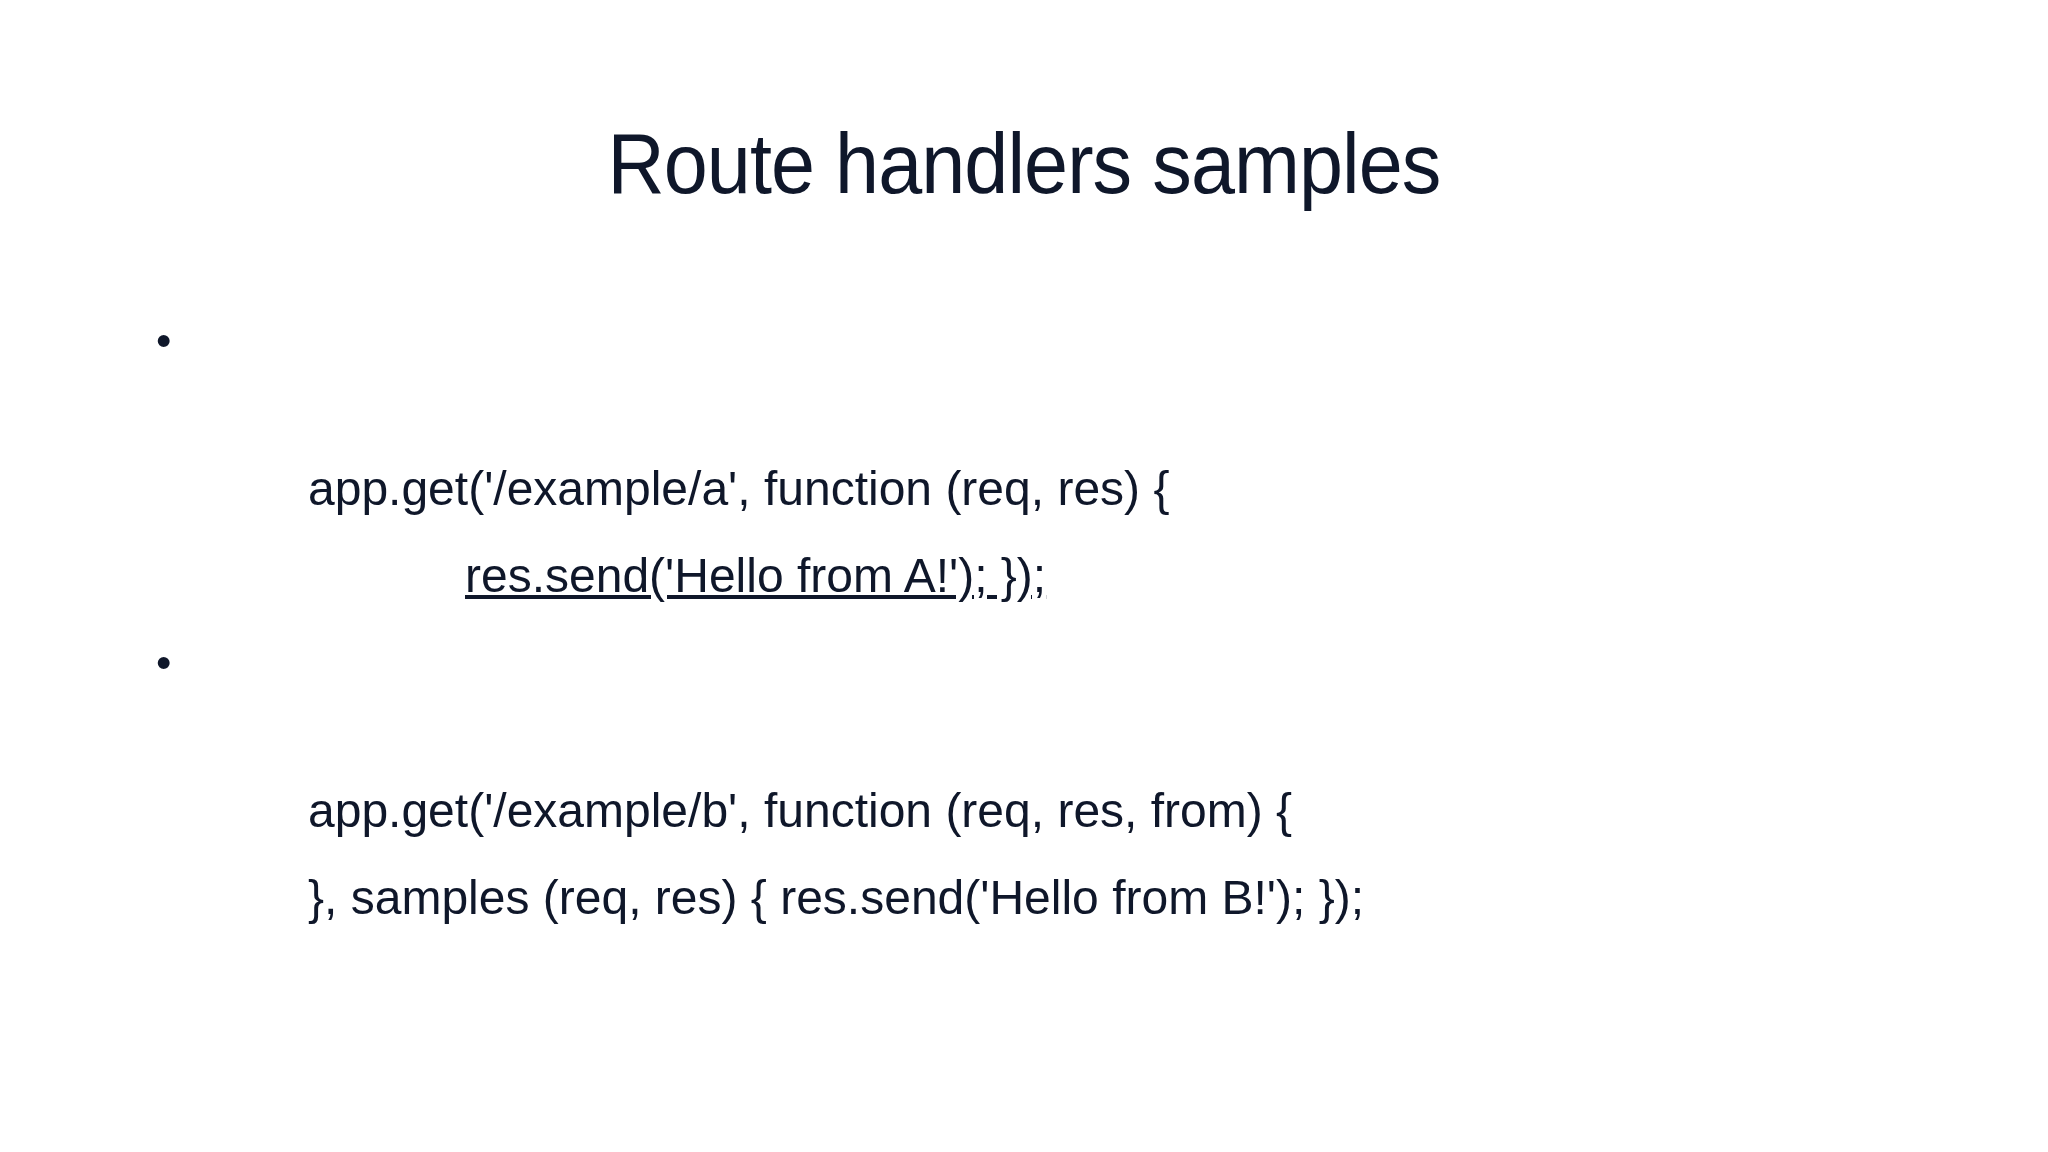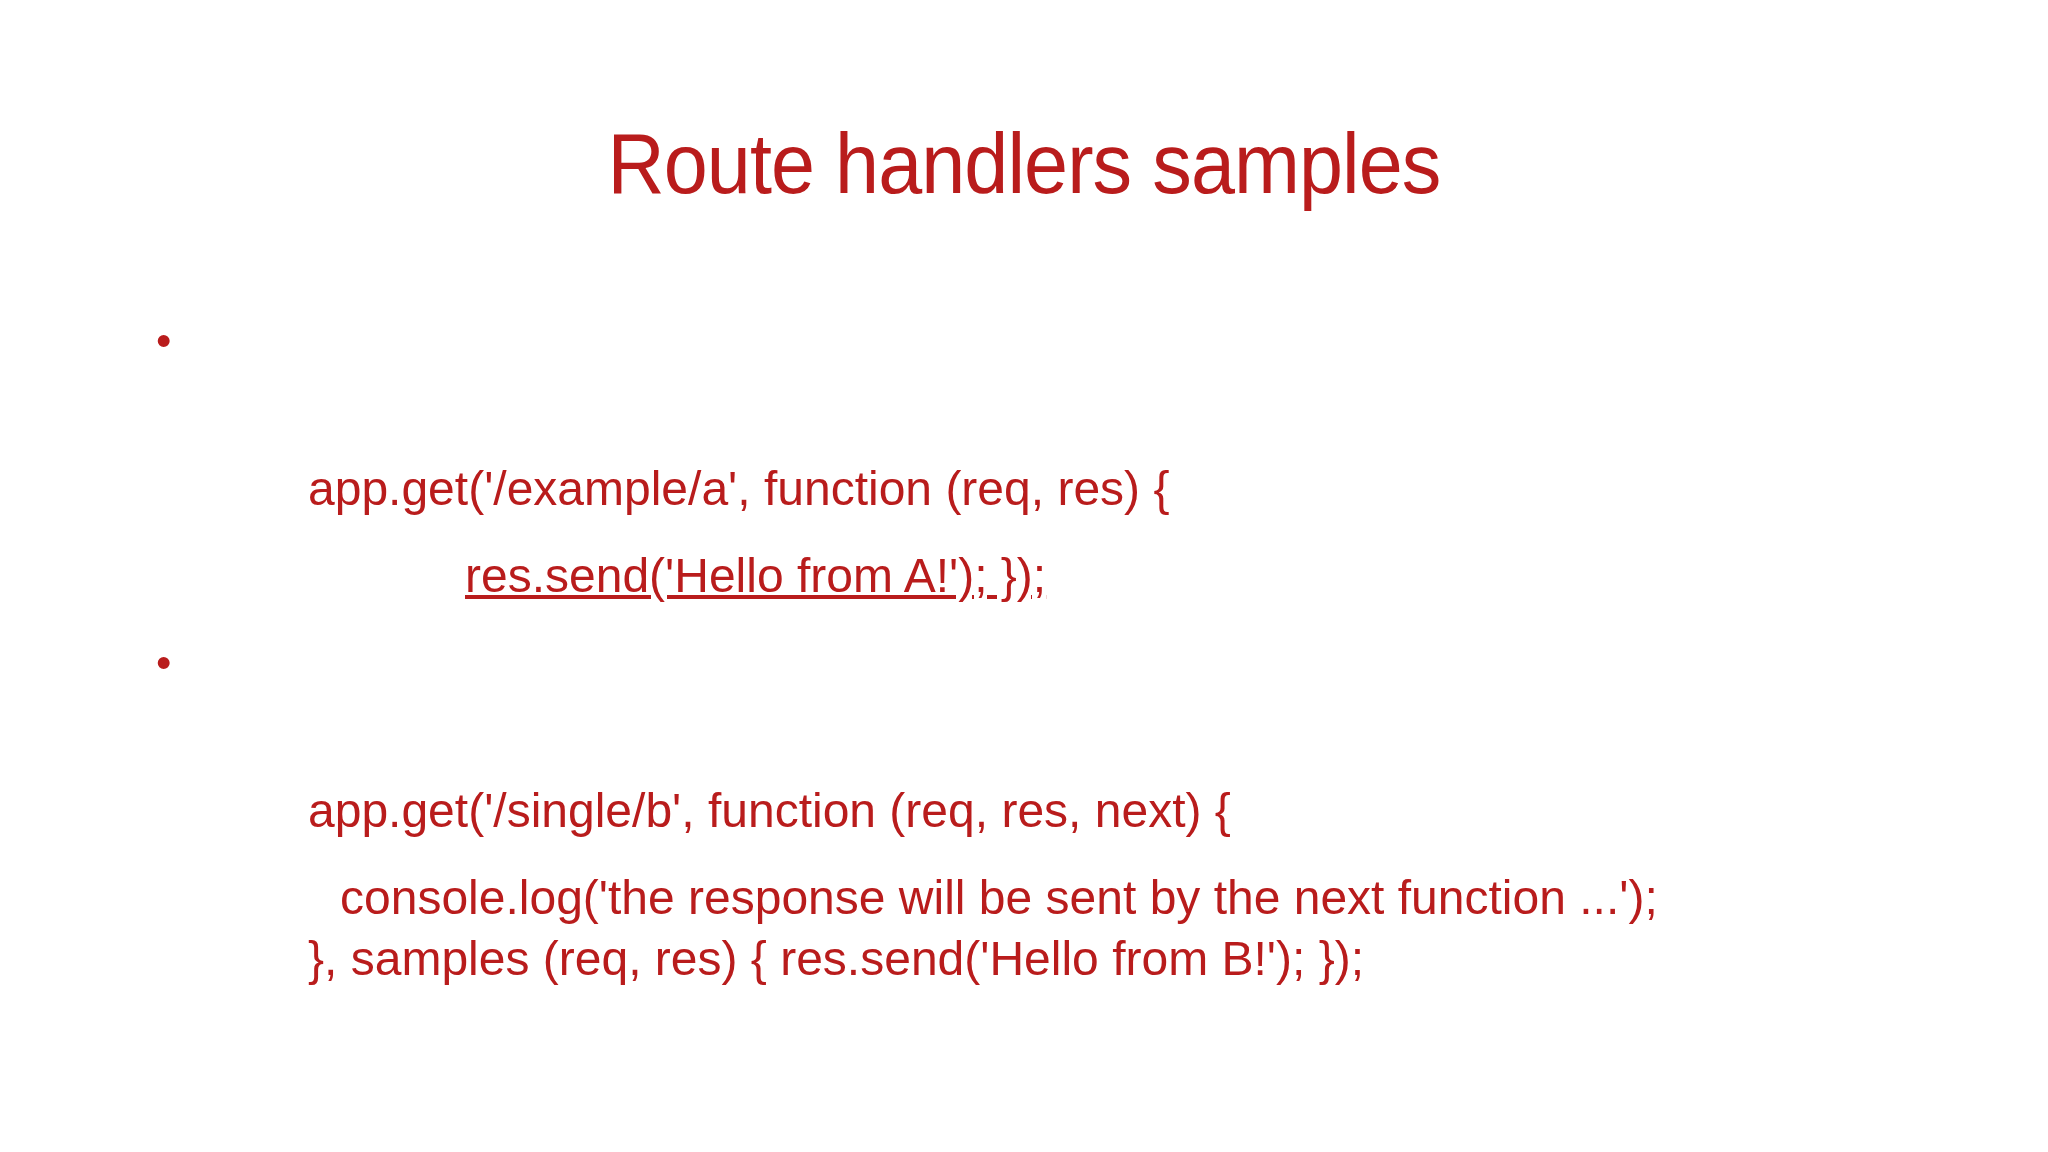--- a/index.html
+++ b/index.html
@@ -7,21 +7,21 @@
     padding: 0;
     background: #ffffff;
   }
   .slide {
     position: relative;
     width: 2048px;
     height: 1152px;
     background: #ffffff;
     overflow: hidden;
     font-family: "Liberation Sans", sans-serif;
-    color: #b91c1c;
+    color: #0f172a;
   }
   .title {
     position: absolute;
     top: 116px;
     left: 0;
     width: 100%;
     margin: 0;
     font-size: 86px;
     font-weight: 400;
     line-height: 1.1;
@@ -74,21 +74,20 @@
     </p>
 
     <p class="line code-ind1">app.get('/example/a', function (req, res) {</p>
 
     <p class="line code-ind2">res.send('Hello from A!'); });</p>
 
     <p class="line bullet-para">
       <span class="bullet-dot">•</span>
     </p>
 
-    <p class="line code-ind1">app.get('/single/b', function (req, res, next) {</p>
+    <p class="line code-ind1">app.get('/example/b', function (req, res, from) {</p>
 
-    <p class="line tight code-ind15">console.log('the response will be sent by the next function ...');</p>
 
 
     <p class="line code-ind1">}, samples (req, res) { res.send('Hello from B!'); });</p>
 
   </div>
 </div>
 
 </body></html>

